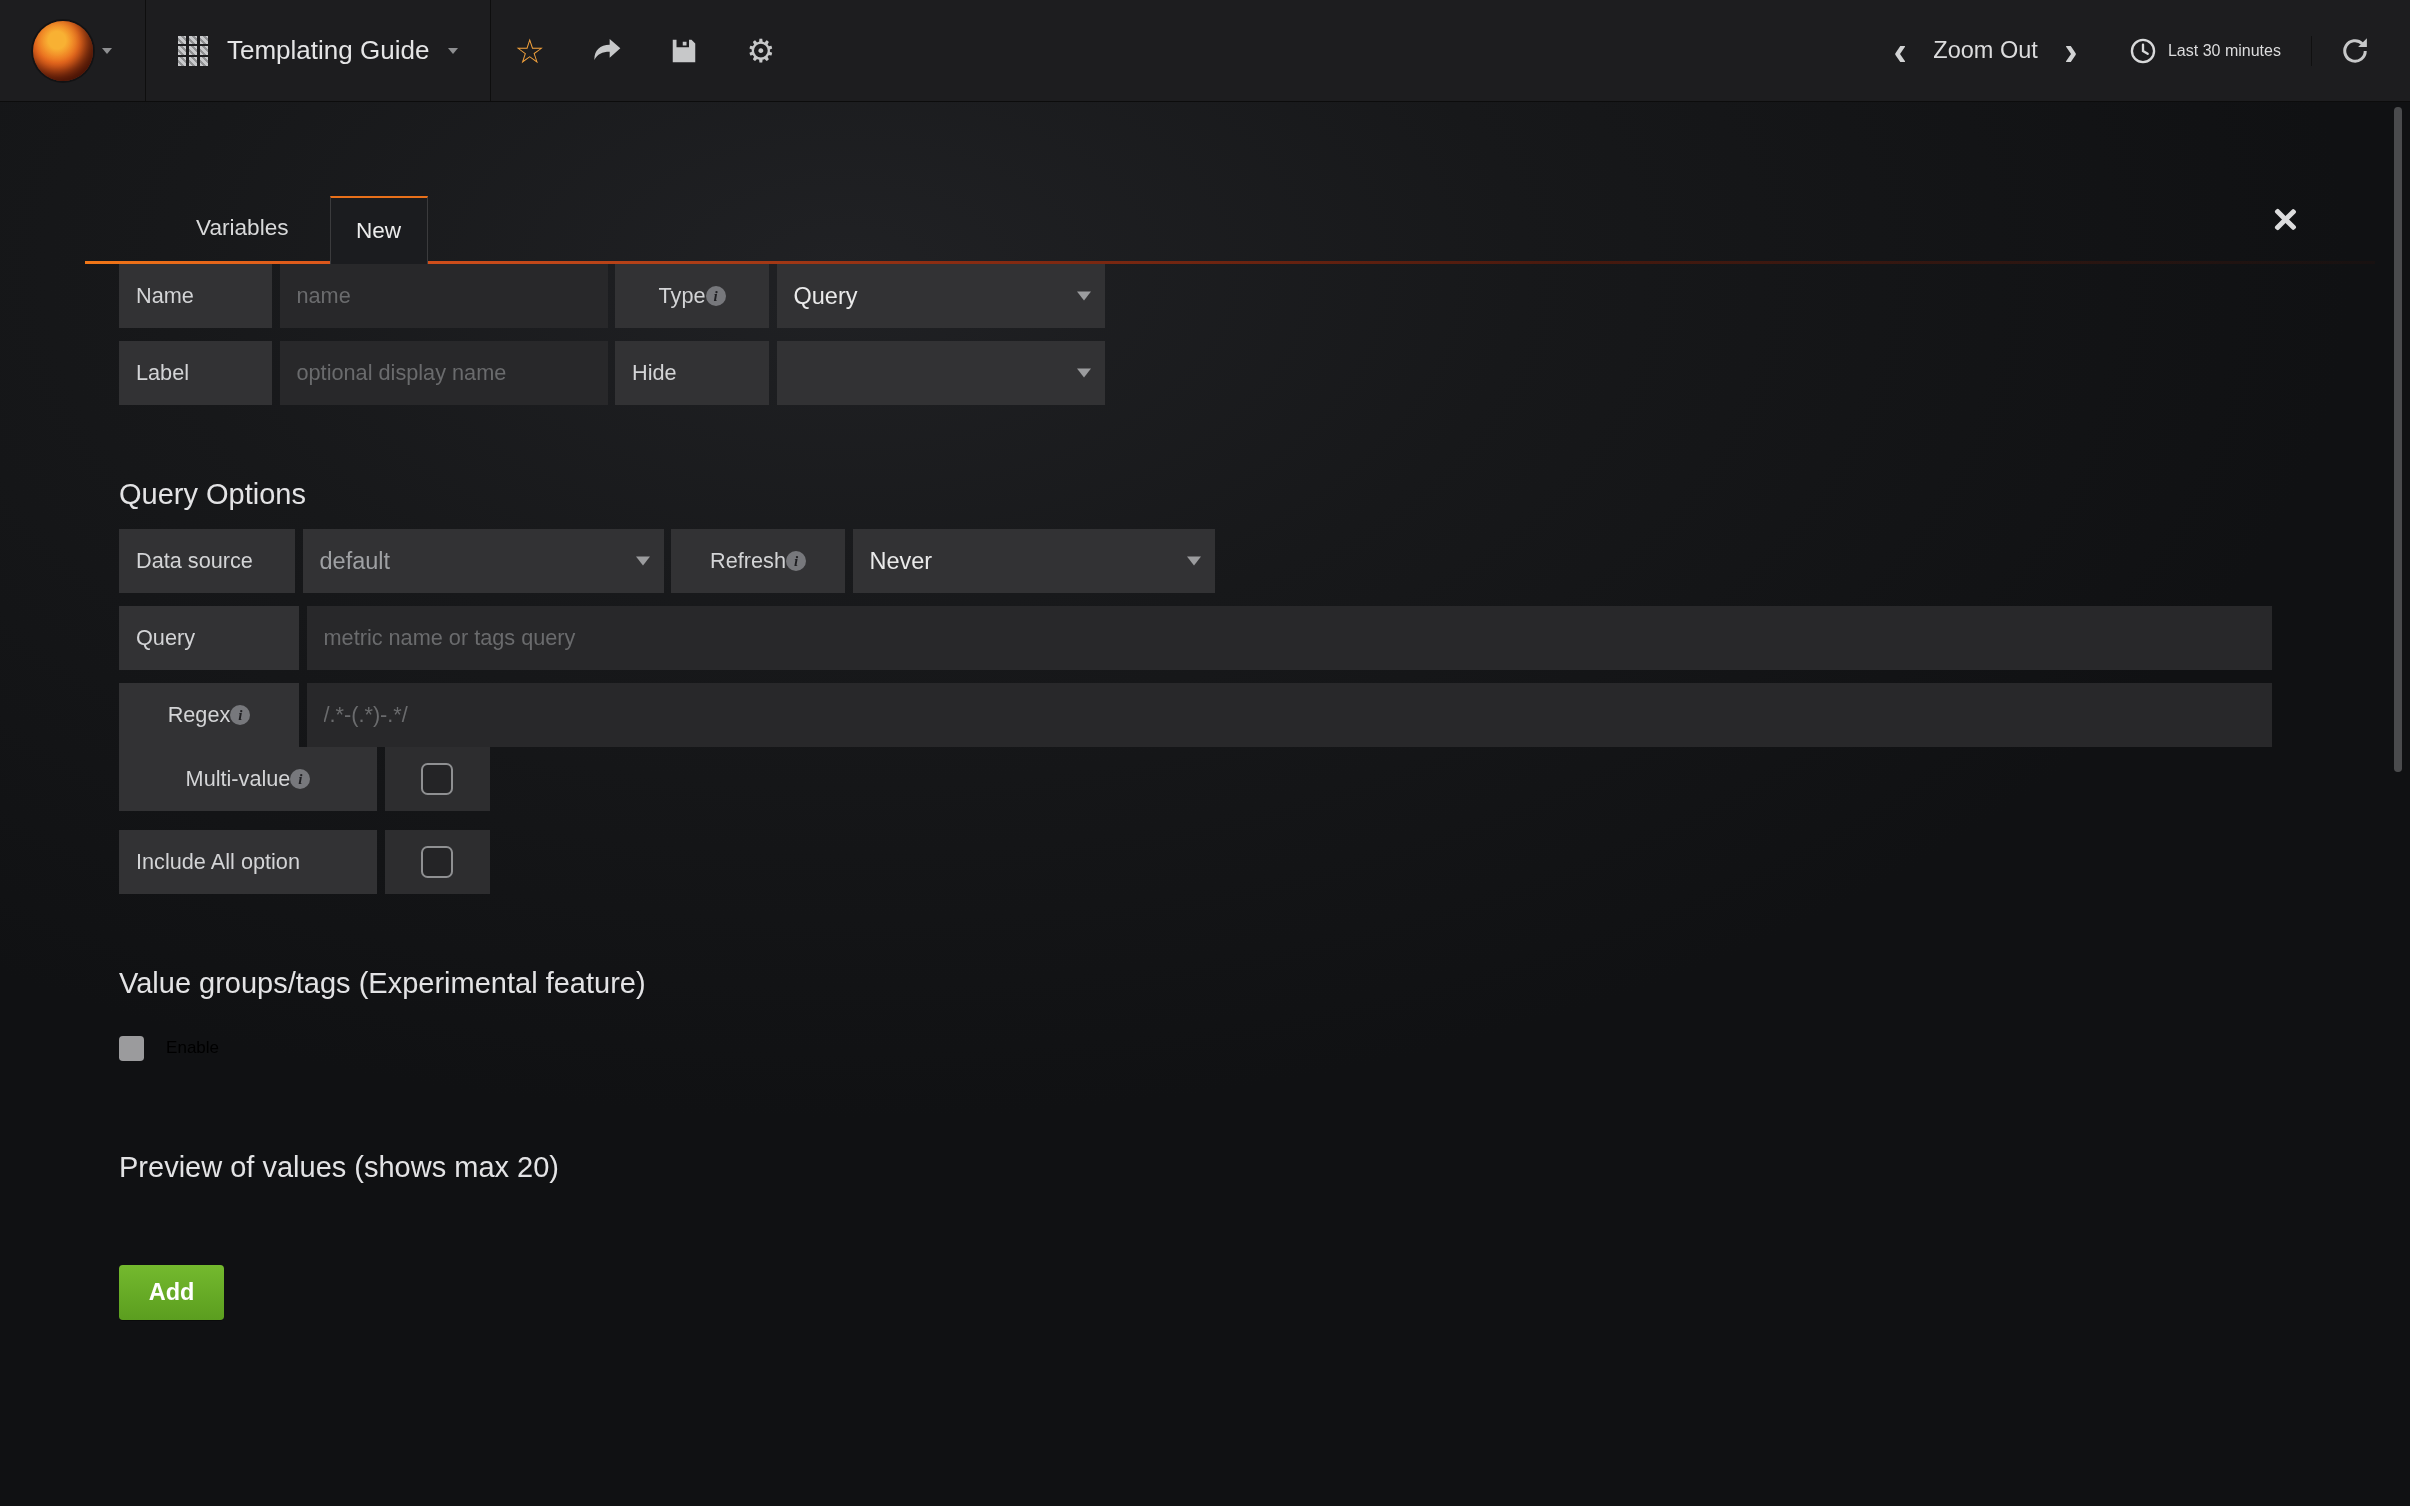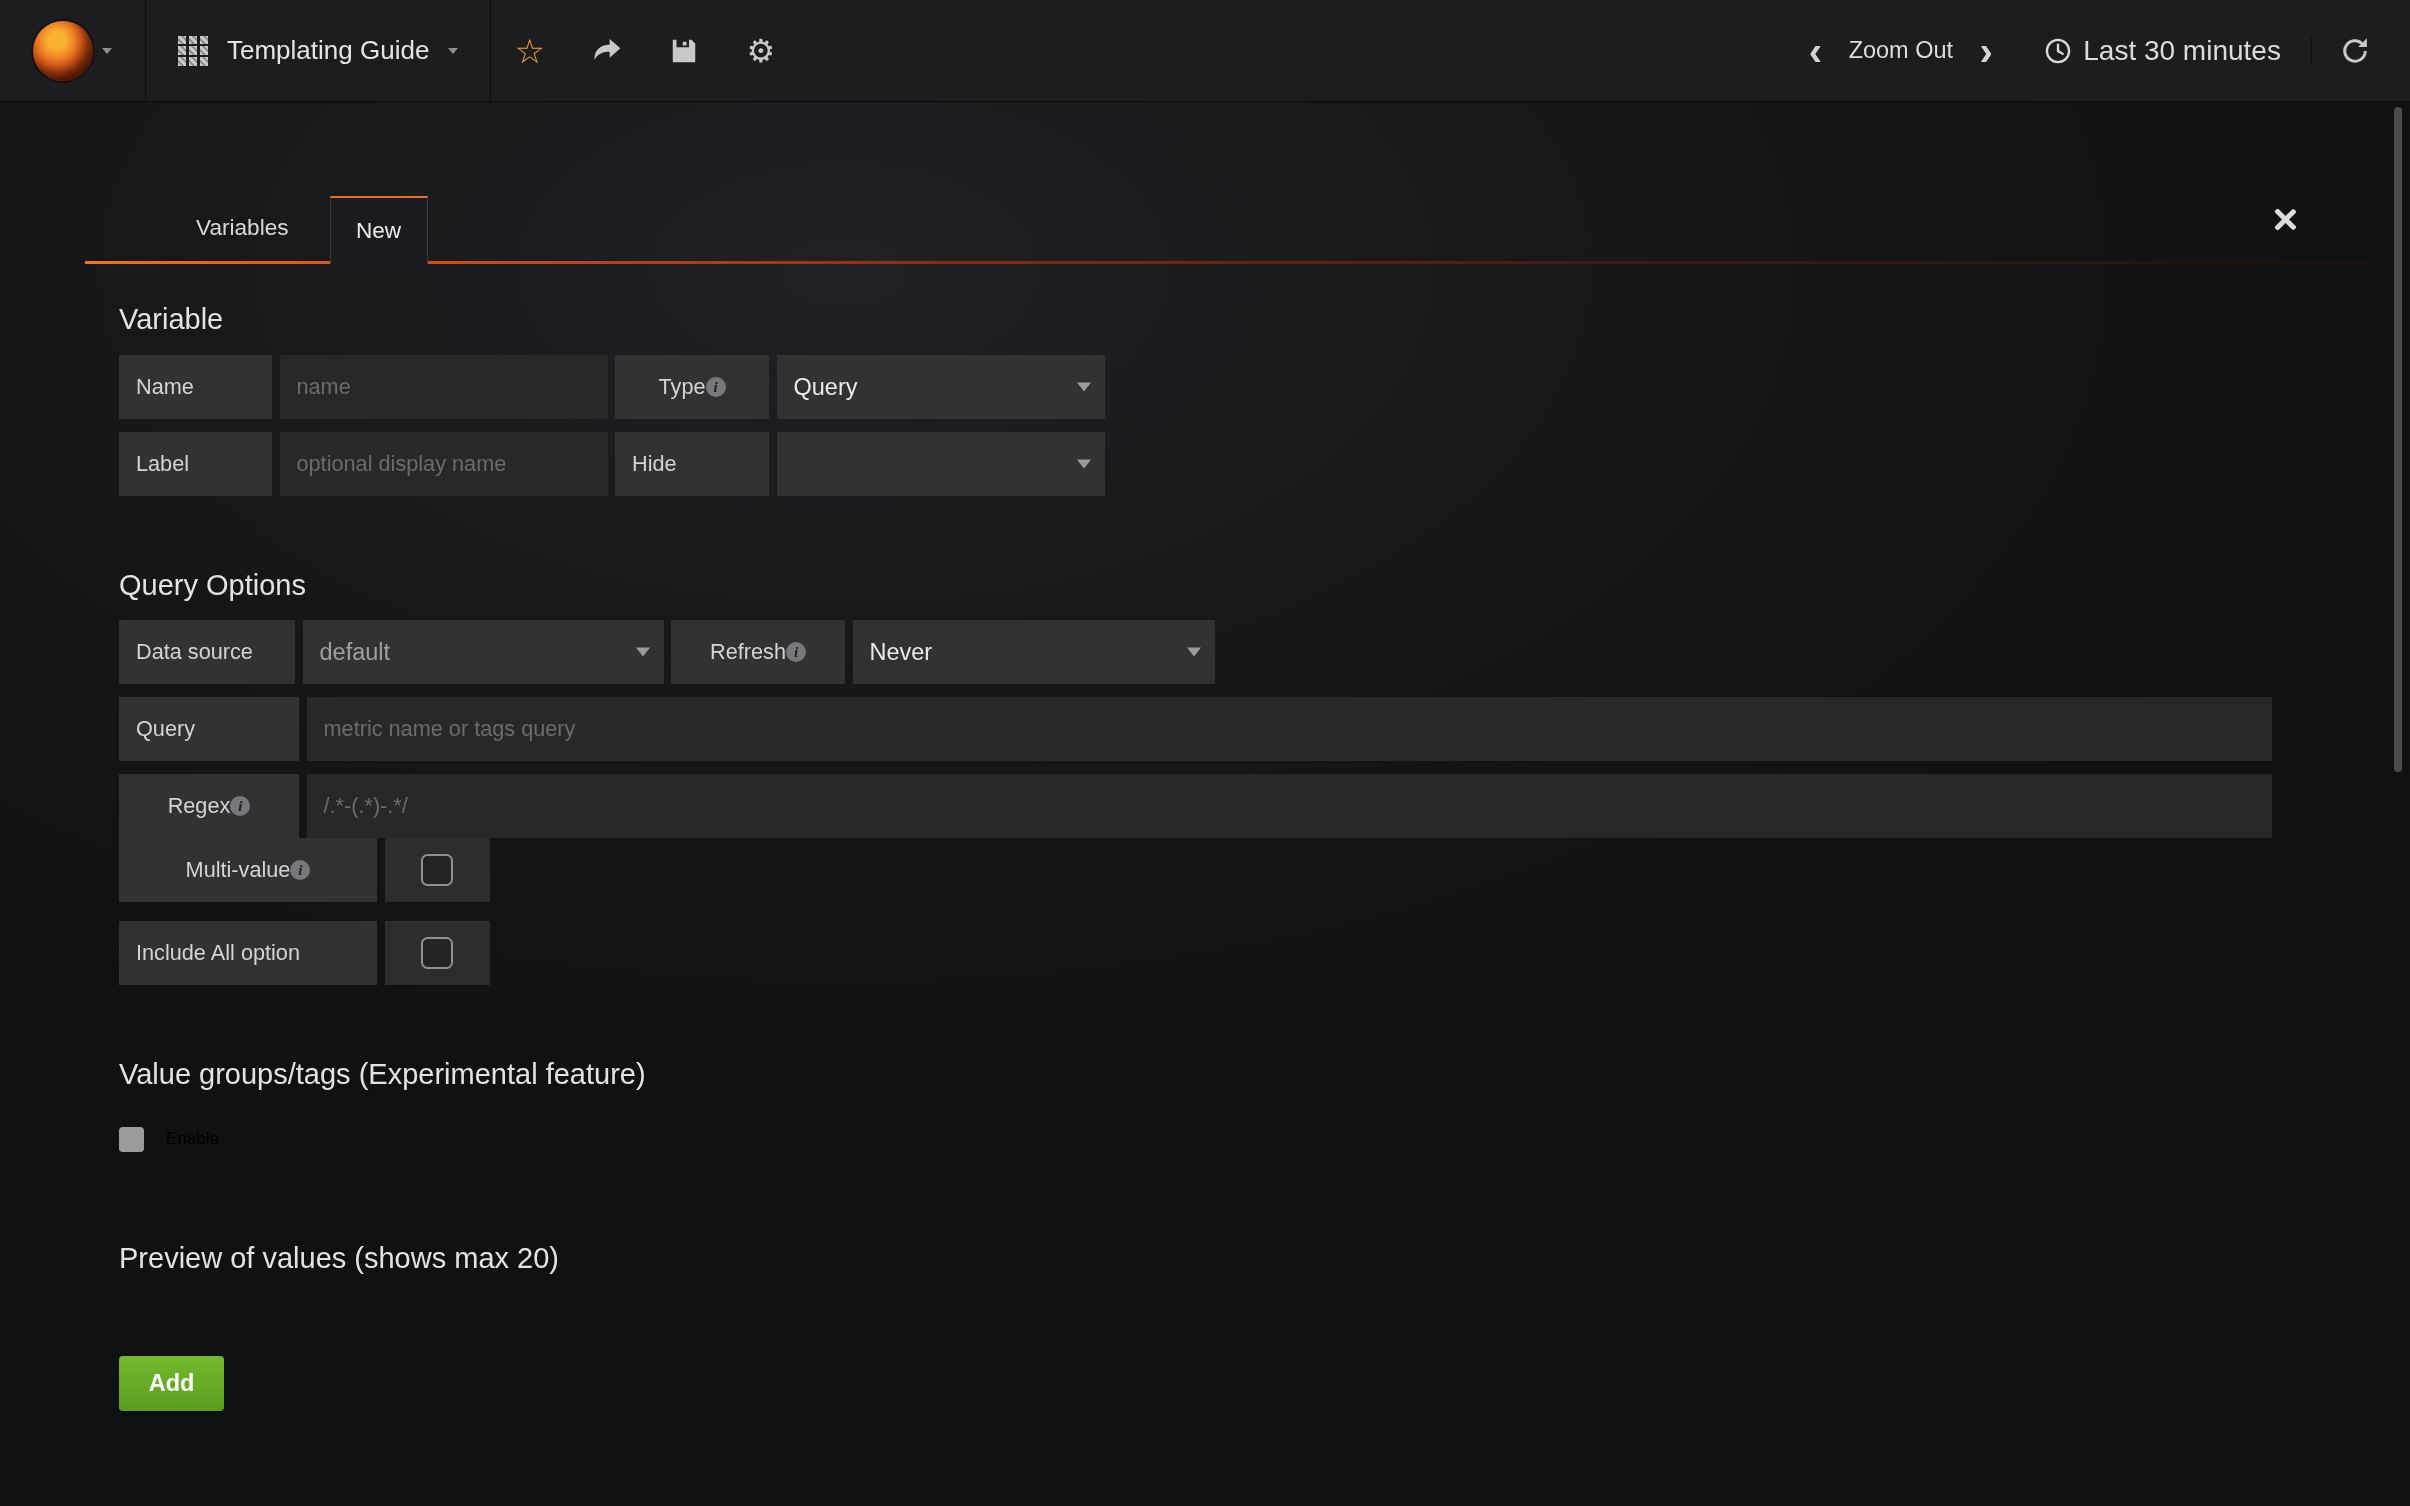--- a/index.html
+++ b/index.html
@@ -27,21 +27,21 @@
   .grid-icon { width:30px; height:30px; display:grid; grid-template-columns:repeat(3,1fr); grid-template-rows:repeat(3,1fr); gap:2.8px; }
   .grid-icon i { background:repeating-linear-gradient(45deg, #c9cacc 0 2.8px, #8f9092 2.8px 4.7px); }
 
   .nav-iconbtn { width:77px; display:flex; align-items:center; justify-content:center; cursor:pointer; }
   .star-glyph { font-size:34px; color:#f2a13c; line-height:1; }
   .gear-glyph { font-size:32px; color:#c7c8c9; line-height:1; }
 
   .nav-right { margin-left:auto; display:flex; align-items:center; padding-right:41px; gap:0; }
   .nav-chevron { font-size:40px; font-weight:bold; color:#d2d3d4; padding:0 19px; cursor:pointer; line-height:1; }
   .zoomout-btn { font-size:23.5px; color:#dcdcdd; padding:0 7.5px; cursor:pointer; }
-  .time-btn { display:flex; align-items:center; gap:11.3px; font-size:28px; color:#dcdcdd; padding:0 24.5px 0 32px; cursor:pointer; }
+  .time-btn { display:flex; align-items:center; gap:11.3px; font-size:16px; color:#dcdcdd; padding:0 24.5px 0 32px; cursor:pointer; }
   .refresh-btn { padding-left:28px; border-left:0.9px solid #101010; margin-left:5.6px; cursor:pointer; display:flex; align-items:center; }
 
   
   .page { position:relative; padding:0 36px 0 85px; }
 
   .tmpl-header { position:relative; margin-top:87px; height:75px; display:flex; align-items:flex-end; }
   .tab-line { position:absolute; left:0; right:0; bottom:0; height:2.8px; z-index:1;
     background:linear-gradient(90deg, #f07617 0%, #d9531c 12%, #8a2c12 38%, #47190e 65%, rgba(50,18,10,.22) 100%); }
   .tmpl-title { font-style:italic; font-weight:300; font-size:46px; letter-spacing:0.9px; color:#ececec; margin-left:34px; padding-bottom:11.3px; }
   .tab-variables { margin-left:111px; padding-bottom:22.6px; font-size:22.6px; color:#d8d9da; cursor:pointer; }
@@ -161,21 +161,20 @@
 
 <div class="page">
 
   <div class="tmpl-header">
     <div class="tab-variables">Variables</div>
     <div class="tab-new">New</div>
     <div class="close-x"></div>
     <div class="tab-line"></div>
   </div>
 
-  <div class="section-title sec-variable">Variable</div>
   <div class="gform">
     <div class="grow">
       <div class="glabel w-162">Name</div>
       <input class="ginput w-348" placeholder="name" style="">
       <div class="glabel spread w-164">
         <span>Type</span>
         <span class="info-i">i</span>
       </div>
       <div class="gselect w-348">
         <span>Query</span>

